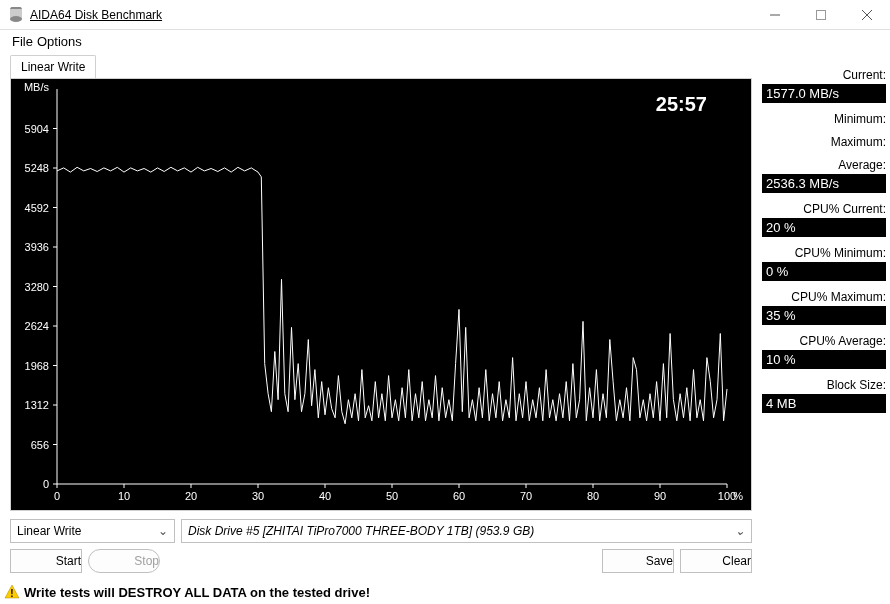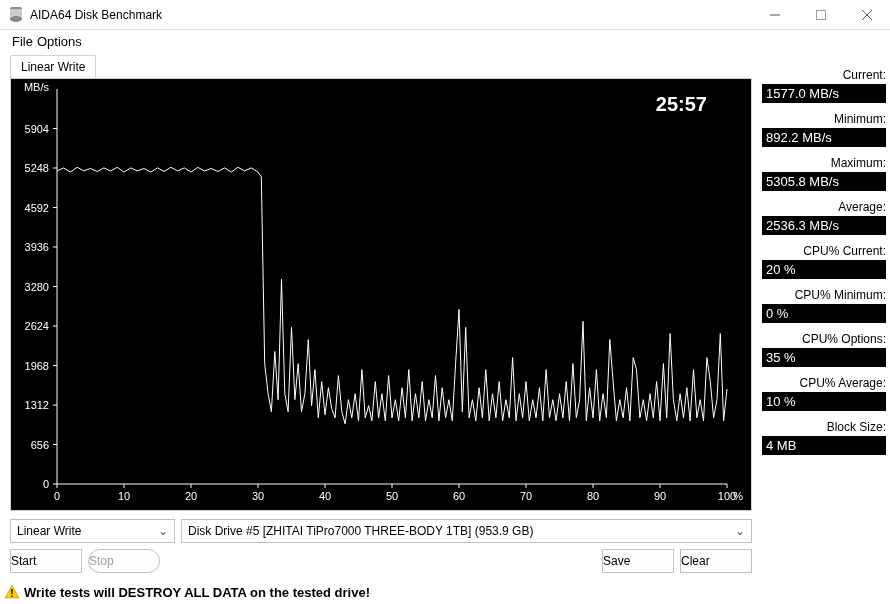--- a/index.html
+++ b/index.html
@@ -19,21 +19,21 @@
     display: flex;
     align-items: center;
     padding: 0 0 0 8px;
     border-bottom: 1px solid #e0e0e0;
   }
   .title-icon {
     width: 16px; height: 16px; margin-right: 6px;
     position: relative;
   }
   .title-icon svg { width:16px; height:16px; }
-  .title-text { flex: 0 0 auto; }
+  .title-text { flex: 0 0 auto; text-decoration: underline; }
   .title-spacer { flex: 1; }
   .win-btn {
     width: 46px; height: 30px;
     display:flex; align-items:center; justify-content:center;
     color:#555;
   }
   .menu {
     display:flex; gap:4px;
     padding: 4px 12px 6px 12px;
     font-size:13px;
@@ -73,27 +73,27 @@
   }
   .select {
     border:1px solid #c0c0c0;
     height:24px;
     display:flex; align-items:center; justify-content:space-between;
     padding:0 6px;
     font-size:12px;
     background:#fff;
   }
   .select.mode { width:165px; }
-  .select.drive { flex:1; }
+  .select.drive { flex:1;font-style:italic; }
   .chev { margin-left:6px; color:#555; }
   .btn-row { display:flex; gap:6px; margin-top:6px; }
   .btn {
     border:1px solid #c0c0c0;
     height:24px;
-    display:flex; align-items:center; justify-content:flex-start;
+    display:flex; align-items:center; justify-content:flex-end;
     font-size:12px;
     background:#fdfdfd;
   }
   .btn.small { width:72px; }
   .btn.stop { color:#a0a0a0;border-radius:12px; }
   .btn-spacer { flex:1; }
   .stat-label { font-size:12px; margin-top:9px;text-align:right; }
   .stat-value {
     background:#000; color:#fff; font-family:Arial, sans-serif;
     font-size:13px; font-weight:normal; padding:2px 4px;
@@ -229,30 +229,28 @@
       <div class="btn small">
           <span>Clear</span>
         </div>
     </div>
   </div>
 
   <div class="right">
     <div class="stat-label">Current:</div>
     <div class="stat-value">1577.0 MB/s</div>
     <div class="stat-label">Minimum:</div>
-    <div class="stat-value">892.2 MB/s</div>
     <div class="stat-label">Maximum:</div>
-    <div class="stat-value">5305.8 MB/s</div>
     <div class="stat-label">Average:</div>
     <div class="stat-value">2536.3 MB/s</div>
     <div class="stat-label">CPU% Current:</div>
     <div class="stat-value">20 %</div>
     <div class="stat-label">CPU% Minimum:</div>
     <div class="stat-value">0 %</div>
-    <div class="stat-label">CPU% Options:</div>
+    <div class="stat-label">CPU% Maximum:</div>
     <div class="stat-value">35 %</div>
     <div class="stat-label">CPU% Average:</div>
     <div class="stat-value">10 %</div>
     <div class="stat-label">Block Size:</div>
     <div class="stat-value">4 MB</div>
   </div>
 </div>
 
 <div class="warning">
   <span class="warn-icon">

